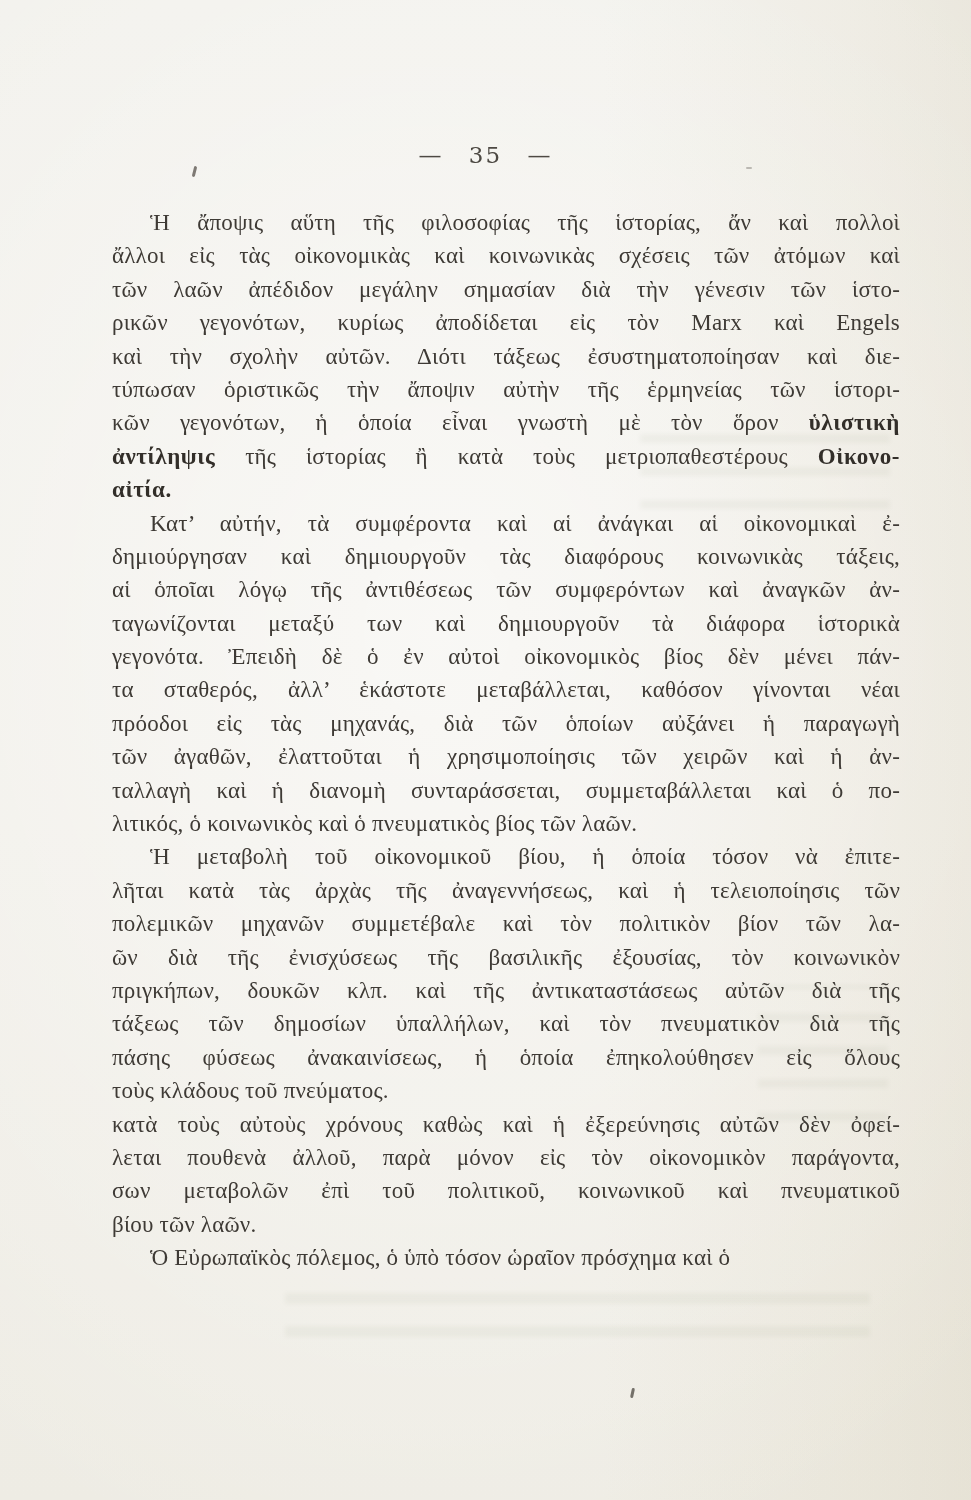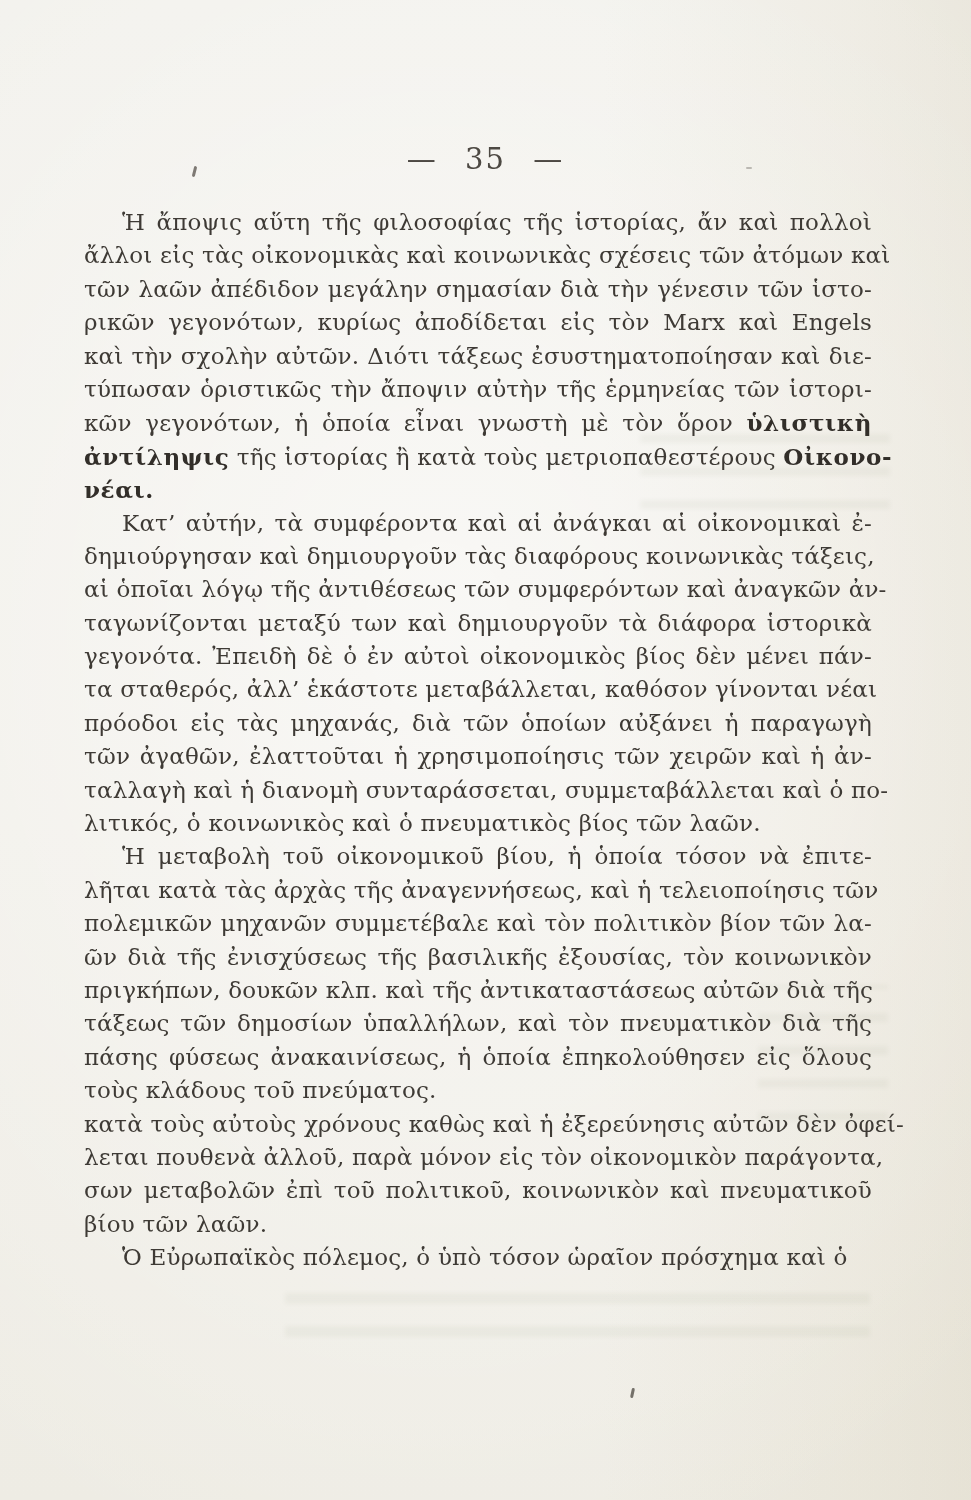--- a/index.html
+++ b/index.html
@@ -15,30 +15,31 @@
       linear-gradient(180deg, #f2f1ec 0%, #f1efe9 55%, #eeece4 100%);
     font-family: "DejaVu Serif", "Liberation Serif", serif;
     color: #3e3a35;
   }
   .pagenum {
     position: absolute;
     top: 142px;
     left: 0;
     width: 100%;
     text-align: center;
-    font-size: 29px;
+    font-size: 23px;
     letter-spacing: 2px;
     word-spacing: 16px;
     color: #4d4943;
   }
   .body-block {
     position: absolute;
-    left: 84px;
+    left: 112px;
     top: 206px;
     width: 788px;
+    font-family: Liberation Serif, serif;
   }
   .paragraph { margin: 0; padding: 0; }
   .line {
     height: 33.4px;
     line-height: 33.4px;
     font-size: 23px;
     text-align: justify;
     text-align-last: justify;
     white-space: nowrap;
     letter-spacing: 0.2px;
@@ -87,21 +88,21 @@
   <div class="body-block" id="body-block">
       <div class="paragraph">
         <div class="line indent">Ἡ ἄποψις αὕτη τῆς φιλοσοφίας τῆς ἱστορίας, ἄν καὶ πολλοὶ</div>
         <div class="line">ἄλλοι εἰς τὰς οἰκονομικὰς καὶ κοινωνικὰς σχέσεις τῶν ἀτόμων καὶ</div>
         <div class="line">τῶν λαῶν ἀπέδιδον μεγάλην σημασίαν διὰ τὴν γένεσιν τῶν ἱστο-</div>
         <div class="line">ρικῶν γεγονότων, κυρίως ἀποδίδεται εἰς τὸν Marx καὶ Engels</div>
         <div class="line">καὶ τὴν σχολὴν αὐτῶν. Διότι τάξεως ἐσυστηματοποίησαν καὶ διε-</div>
         <div class="line">τύπωσαν ὁριστικῶς τὴν ἄποψιν αὐτὴν τῆς ἑρμηνείας τῶν ἱστορι-</div>
         <div class="line">κῶν γεγονότων, ἡ ὁποία εἶναι γνωστὴ μὲ τὸν ὅρον <b>ὑλιστικὴ</b></div>
         <div class="line"><b>ἀντίληψις</b> τῆς ἱστορίας ἢ κατὰ τοὺς μετριοπαθεστέρους <b>Οἰκονο-</b></div>
-        <div class="line last"><b>νέαι.</b></div>
+        <div class="line last"><b>αἰτία.</b></div>
       </div>
       <div class="paragraph">
         <div class="line indent">Κατ’ αὐτήν, τὰ συμφέροντα καὶ αἱ ἀνάγκαι αἱ οἰκονομικαὶ ἐ-</div>
         <div class="line">δημιούργησαν καὶ δημιουργοῦν τὰς διαφόρους κοινωνικὰς τάξεις,</div>
         <div class="line">αἱ ὁποῖαι λόγῳ τῆς ἀντιθέσεως τῶν συμφερόντων καὶ ἀναγκῶν ἀν-</div>
         <div class="line">ταγωνίζονται μεταξύ των καὶ δημιουργοῦν τὰ διάφορα ἱστορικὰ</div>
         <div class="line">γεγονότα. Ἐπειδὴ δὲ ὁ ἐν αὐτοὶ οἰκονομικὸς βίος δὲν μένει πάν-</div>
         <div class="line">τα σταθερός, ἀλλ’ ἑκάστοτε μεταβάλλεται, καθόσον γίνονται νέαι</div>
         <div class="line">πρόοδοι εἰς τὰς μηχανάς, διὰ τῶν ὁποίων αὐξάνει ἡ παραγωγὴ</div>
         <div class="line">τῶν ἀγαθῶν, ἐλαττοῦται ἡ χρησιμοποίησις τῶν χειρῶν καὶ ἡ ἀν-</div>
@@ -114,21 +115,21 @@
         <div class="line">πολεμικῶν μηχανῶν συμμετέβαλε καὶ τὸν πολιτικὸν βίον τῶν λα-</div>
         <div class="line">ῶν διὰ τῆς ἐνισχύσεως τῆς βασιλικῆς ἐξουσίας, τὸν κοινωνικὸν</div>
         <div class="line">πριγκήπων, δουκῶν κλπ. καὶ τῆς ἀντικαταστάσεως αὐτῶν διὰ τῆς</div>
         <div class="line">τάξεως τῶν δημοσίων ὑπαλλήλων, καὶ τὸν πνευματικὸν διὰ τῆς</div>
         <div class="line">πάσης φύσεως ἀνακαινίσεως, ἡ ὁποία ἐπηκολούθησεν εἰς ὅλους</div>
         <div class="line last">τοὺς κλάδους τοῦ πνεύματος.</div>
       </div>
       <div class="paragraph">
         <div class="line">κατὰ τοὺς αὐτοὺς χρόνους καθὼς καὶ ἡ ἐξερεύνησις αὐτῶν δὲν ὀφεί-</div>
         <div class="line">λεται πουθενὰ ἀλλοῦ, παρὰ μόνον εἰς τὸν οἰκονομικὸν παράγοντα,</div>
-        <div class="line">σων μεταβολῶν ἐπὶ τοῦ πολιτικοῦ, κοινωνικὸν καὶ πνευματικοῦ</div>
+        <div class="line">σων μεταβολῶν ἐπὶ τοῦ πολιτικοῦ, κοινωνικοῦ καὶ πνευματικοῦ</div>
         <div class="line last">βίου τῶν λαῶν.</div>
       </div>
       <div class="paragraph">
         <div class="line indent last">Ὁ Εὐρωπαϊκὸς πόλεμος, ὁ ὑπὸ τόσον ὡραῖον πρόσχημα καὶ ὁ</div>
       </div>
     </div>
 
   <div class="smudge smudge-a"></div>
   <div class="smudge smudge-b"></div>
   <div class="smudge smudge-c"></div>

